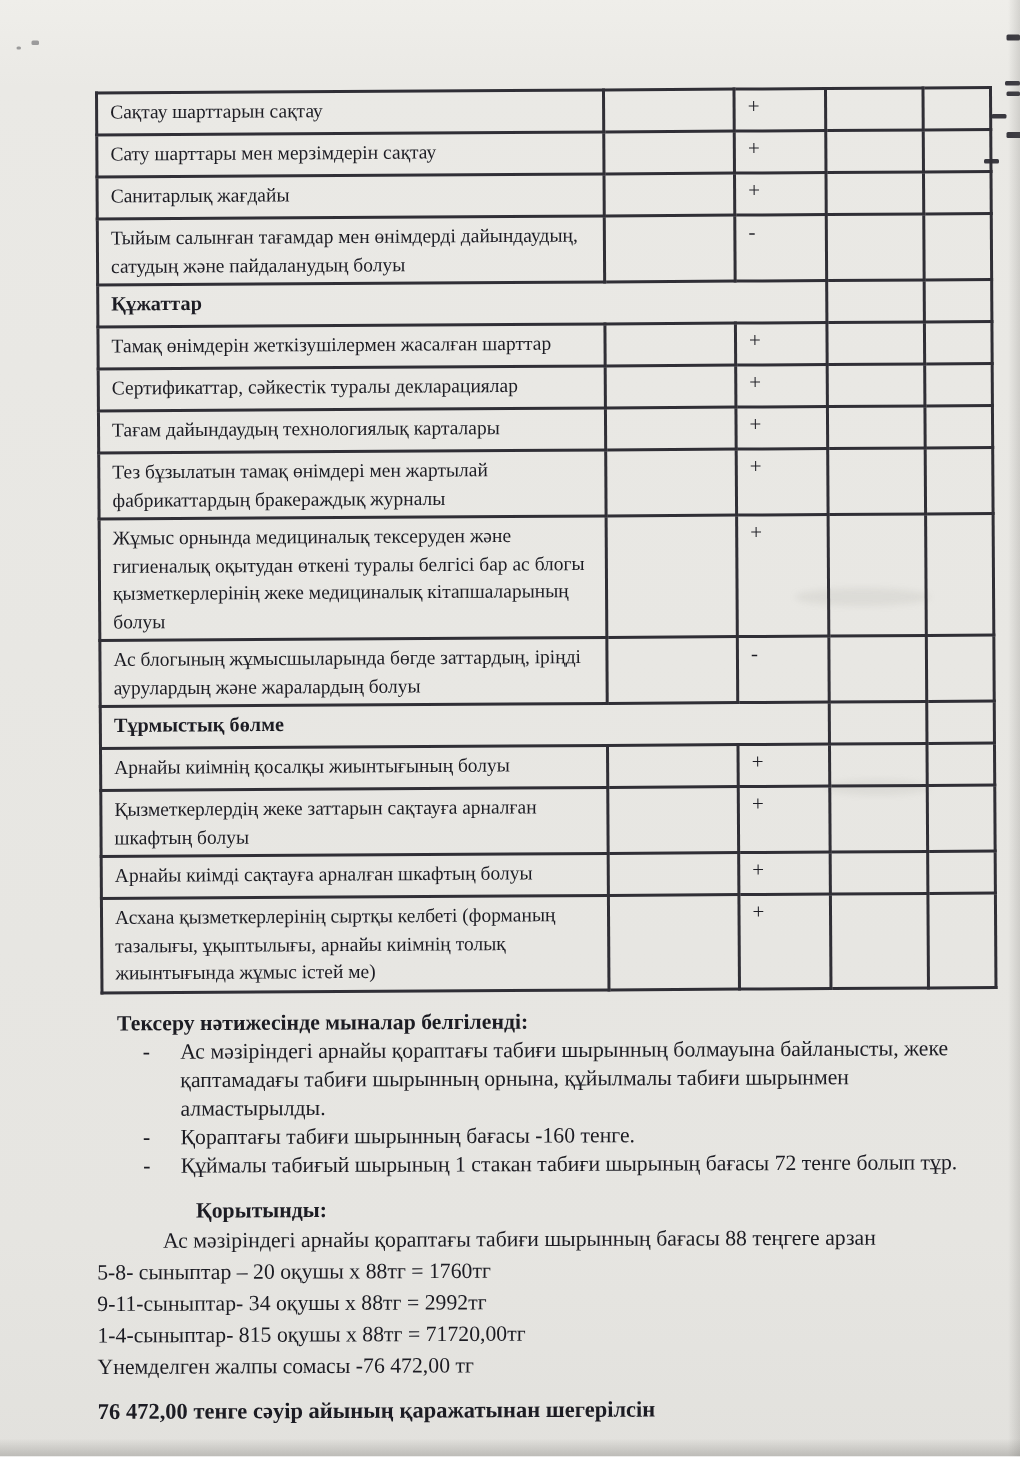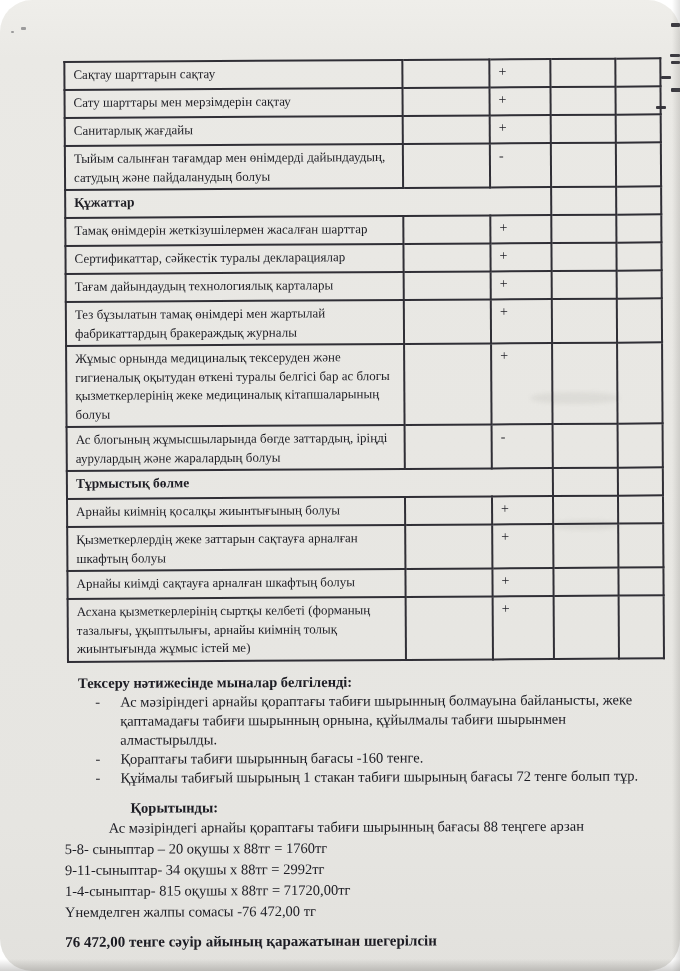--- a/index.html
+++ b/index.html
@@ -6,21 +6,20 @@
     margin: 0; padding: 0;
     width: 680px; height: 971px;
     overflow: hidden;
     font-family: "Liberation Serif", "DejaVu Serif", serif;
   }
   .page {
     position: relative;
     width: 680px; height: 971px;
     background: linear-gradient(180deg, #efeeea 0%, #eae9e5 6%, #e8e7e3 45%, #e6e5e1 85%, #e2e1dd 100%);
     color: #1f1f26;
-    border-radius: 32px;
   }
   
   .edge-shade-right {
     position: absolute; top: 0; right: 0; width: 8px; height: 100%;
     background: linear-gradient(to right, rgba(0,0,0,0), rgba(90,88,84,0.18));
   }
   .edge-shade-bottom {
     position: absolute; left: 0; bottom: 0; width: 100%; height: 12px;
     background: linear-gradient(to bottom, rgba(0,0,0,0), rgba(90,88,84,0.28));
   }

